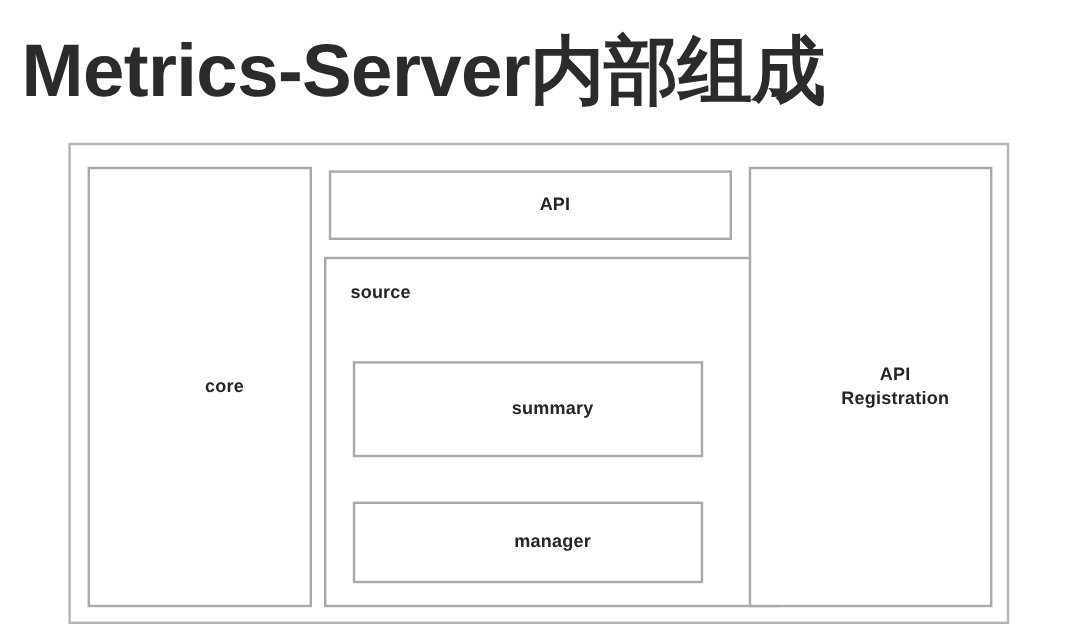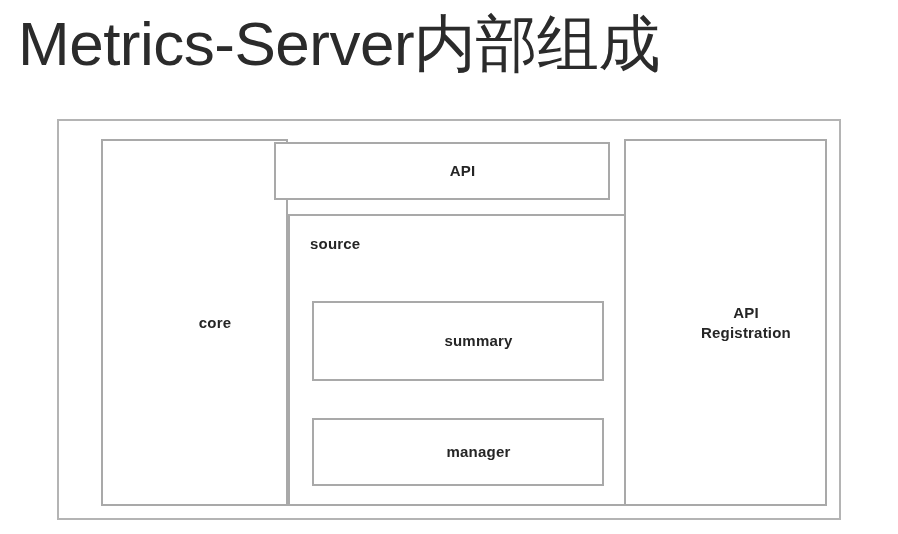--- a/index.html
+++ b/index.html
@@ -12,23 +12,23 @@
     height: 534px;
     overflow: hidden;
     font-family: "Liberation Sans", "DejaVu Sans", sans-serif;
     position: relative;
   }
 
   
   #page-title {
     position: absolute;
     left: 18px;
-    top: 8px;
+    top: 24px;
     font-size: 62px;
-    font-weight: 400;
+    font-weight: 700;
     letter-spacing: -0.5px;
     color: #2b2b2b;
     line-height: 1.15;
     white-space: nowrap;
   }
 
   
   #diagram {
     position: absolute;
     left: 57px;
@@ -66,33 +66,32 @@
     transform: translateY(-50%);
     padding-left: 41px;
   }
 
   
   #box-core {
     left: 14px;
     top: 18px;
     width: 187px;
     height: 367px;
-    margin-left: 28px;
   }
 
   
   #box-api {
     left: 215px;
     top: 21px;
     width: 336px;
     height: 58px;
   }
 
   #box-source {
-    left: 229px;
+    left: 211px;
     top: 93px;
     width: 380px;
     height: 292px;
   }
 
   #source-label {
     position: absolute;
     left: 20px;
     top: 18px;
     text-align: left;

